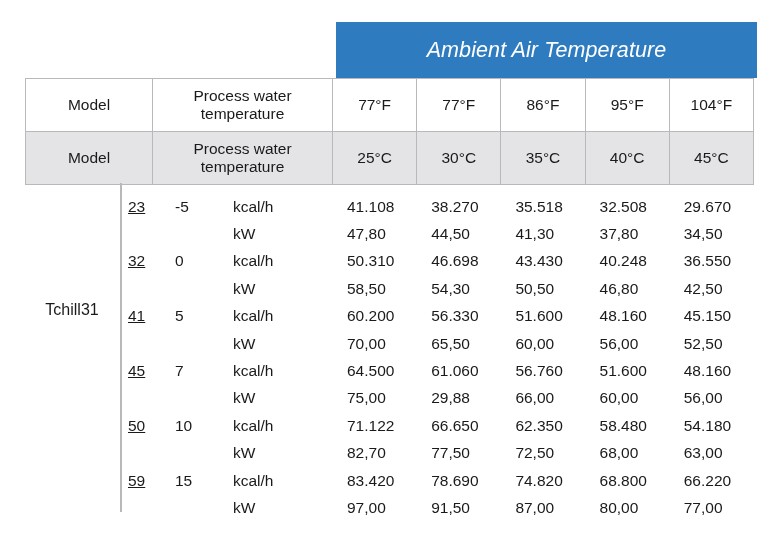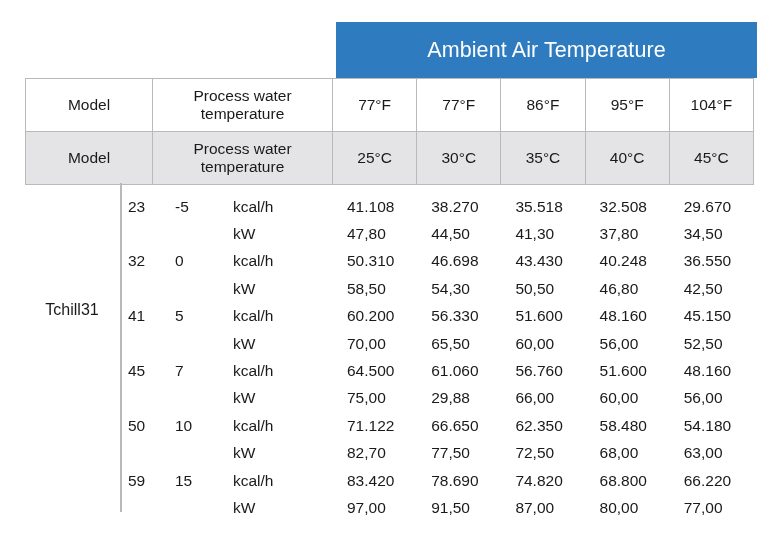--- a/index.html
+++ b/index.html
@@ -33,20 +33,21 @@
     display: flex;
     align-items: center;
     justify-content: center;
     box-sizing: border-box;
   }
   .banner-label {
     color: #ffffff;
     font-size: 21.5px;
     letter-spacing: 0.1px;
     white-space: nowrap;
+    font-style: italic;
   }
 
   
   .header-grid {
     position: absolute;
     left: 25px;
     top: 78px;
     width: 728px;
     border-collapse: collapse;
     table-layout: fixed;
@@ -107,21 +108,21 @@
   .body-grid td {
     padding: 0;
     border: 0;
     height: 27.4px;
     font-size: 15.5px;
     color: #1a1a1a;
     vertical-align: middle;
     white-space: nowrap;
   }
   .c-spacer { width: 91px; }
-  .c-model  { width: 43px; text-align: left; padding-left: 8px !important; }
+  .c-model  { width: 43px; text-align: left; padding-left: 8px !important; text-decoration: underline; }
   .c-pwt    { width: 56px; text-align: left; padding-left: 12px !important; }
   .c-unit   { width: 117px; text-align: left; padding-left: 14px !important; }
   .c-val    { width: 84.2px; text-align: left; padding-left: 11px !important; }
 
   .pad-top td { height: 10px; }
 </style>
 </head>
 <body>
 
 <div id="sheet">

